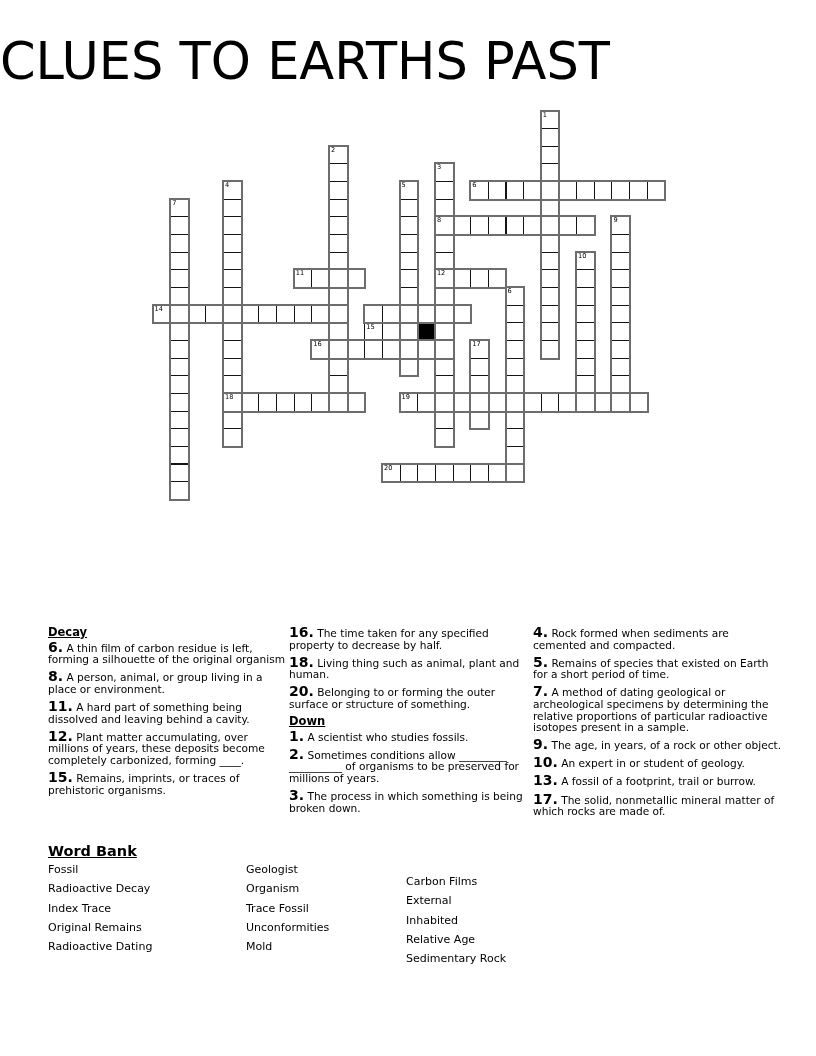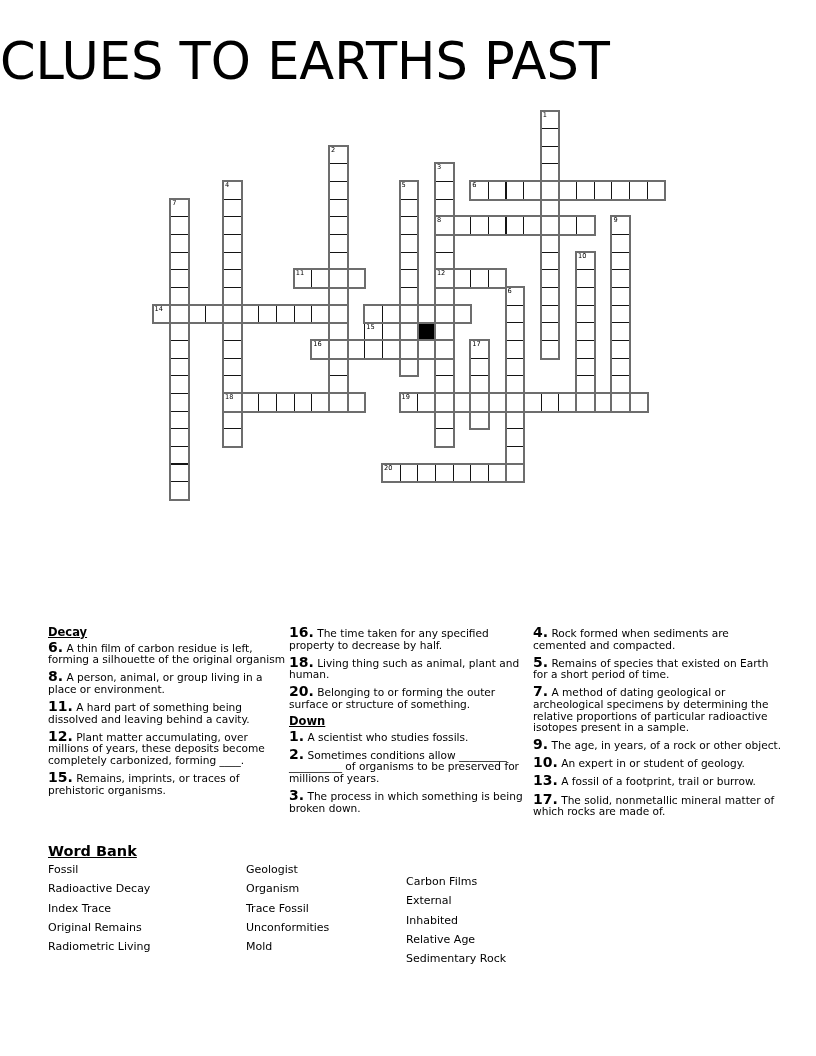--- a/index.html
+++ b/index.html
@@ -354,21 +354,21 @@
       <p class="clue"><b>17.</b> The solid, nonmetallic mineral matter of which rocks are made of.</p>
     </div>
 
   <div class="wb-title">Word Bank</div>
   <div id="wb-cols">
       <div class="wb-col">
         <div class="wb-word">Fossil</div>
         <div class="wb-word">Radioactive Decay</div>
         <div class="wb-word">Index Trace</div>
         <div class="wb-word">Original Remains</div>
-        <div class="wb-word">Radiometric Living</div>
+        <div class="wb-word">Radioactive Dating</div>
       </div>
       <div class="wb-col">
         <div class="wb-word">Geologist</div>
         <div class="wb-word">Organism</div>
         <div class="wb-word">Trace Fossil</div>
         <div class="wb-word">Unconformities</div>
         <div class="wb-word">Mold</div>
       </div>
       <div class="wb-col">
         <div class="wb-word">Carbon Films</div>

